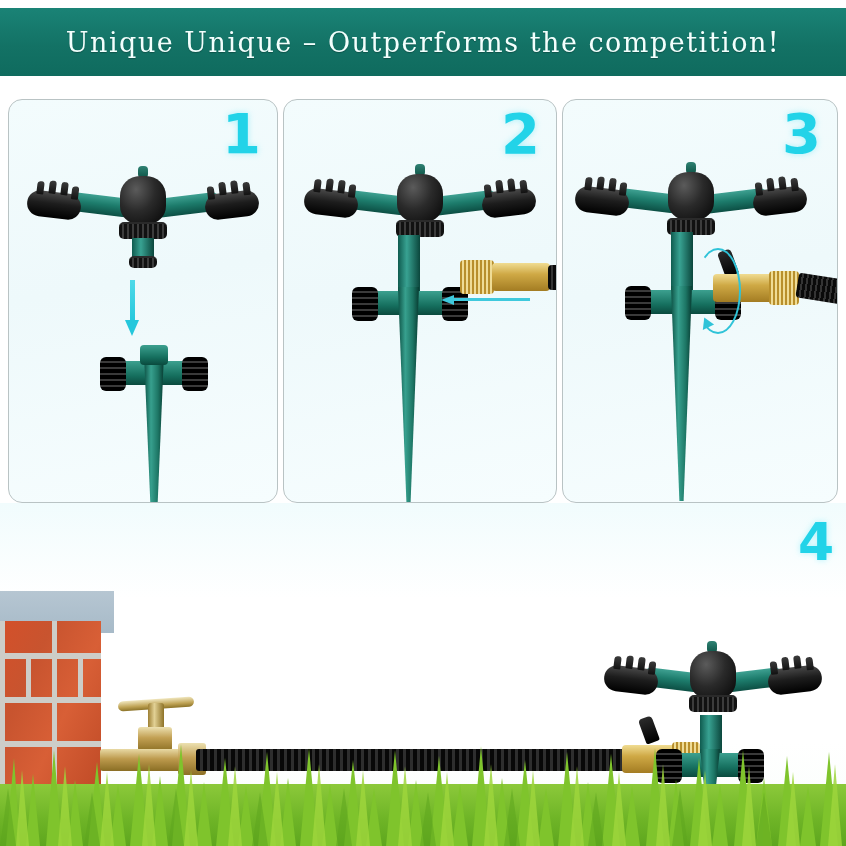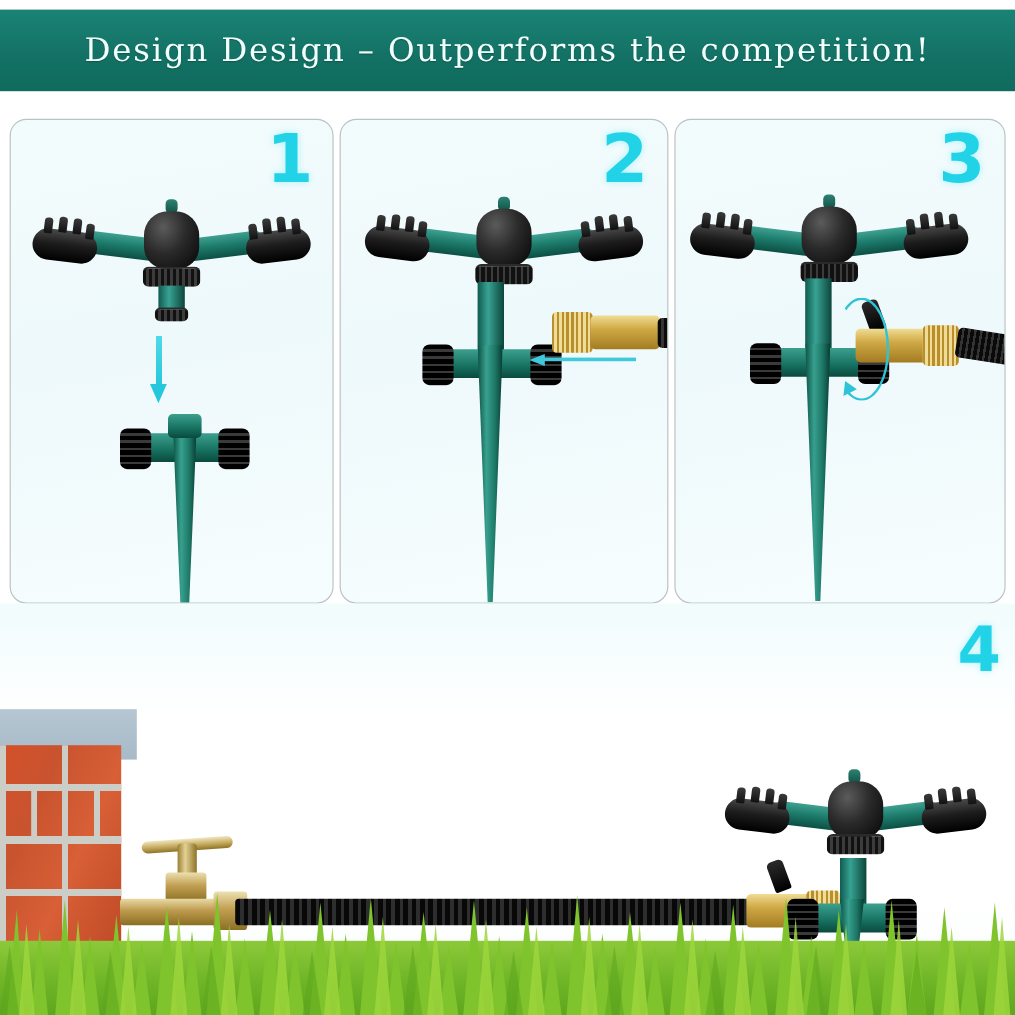--- a/index.html
+++ b/index.html
@@ -277,21 +277,21 @@
     width: 846px; height: 62px;
     background: linear-gradient(180deg,#8cc93a 0%,#6fb527 55%,#5ea61e 100%);
   }
 </style>
 </head>
 <body>
 
 <div id="page">
 
   <div class="banner">
-    <div class="banner-text">Design Design  –  Outperforms the competition!</div>
+    <div class="banner-text">Unique Unique  –  Outperforms the competition!</div>
   </div>
 
   <div class="panels">
 
     <div class="panel" id="panel-1">
       <div class="step-number">1</div>
 
       <div class="sprinkler" style="left:14px; top:52px; width:240px; height:130px;">
 
         <div class="arm left" style="left:44px; top:44px; width:78px;"></div>

